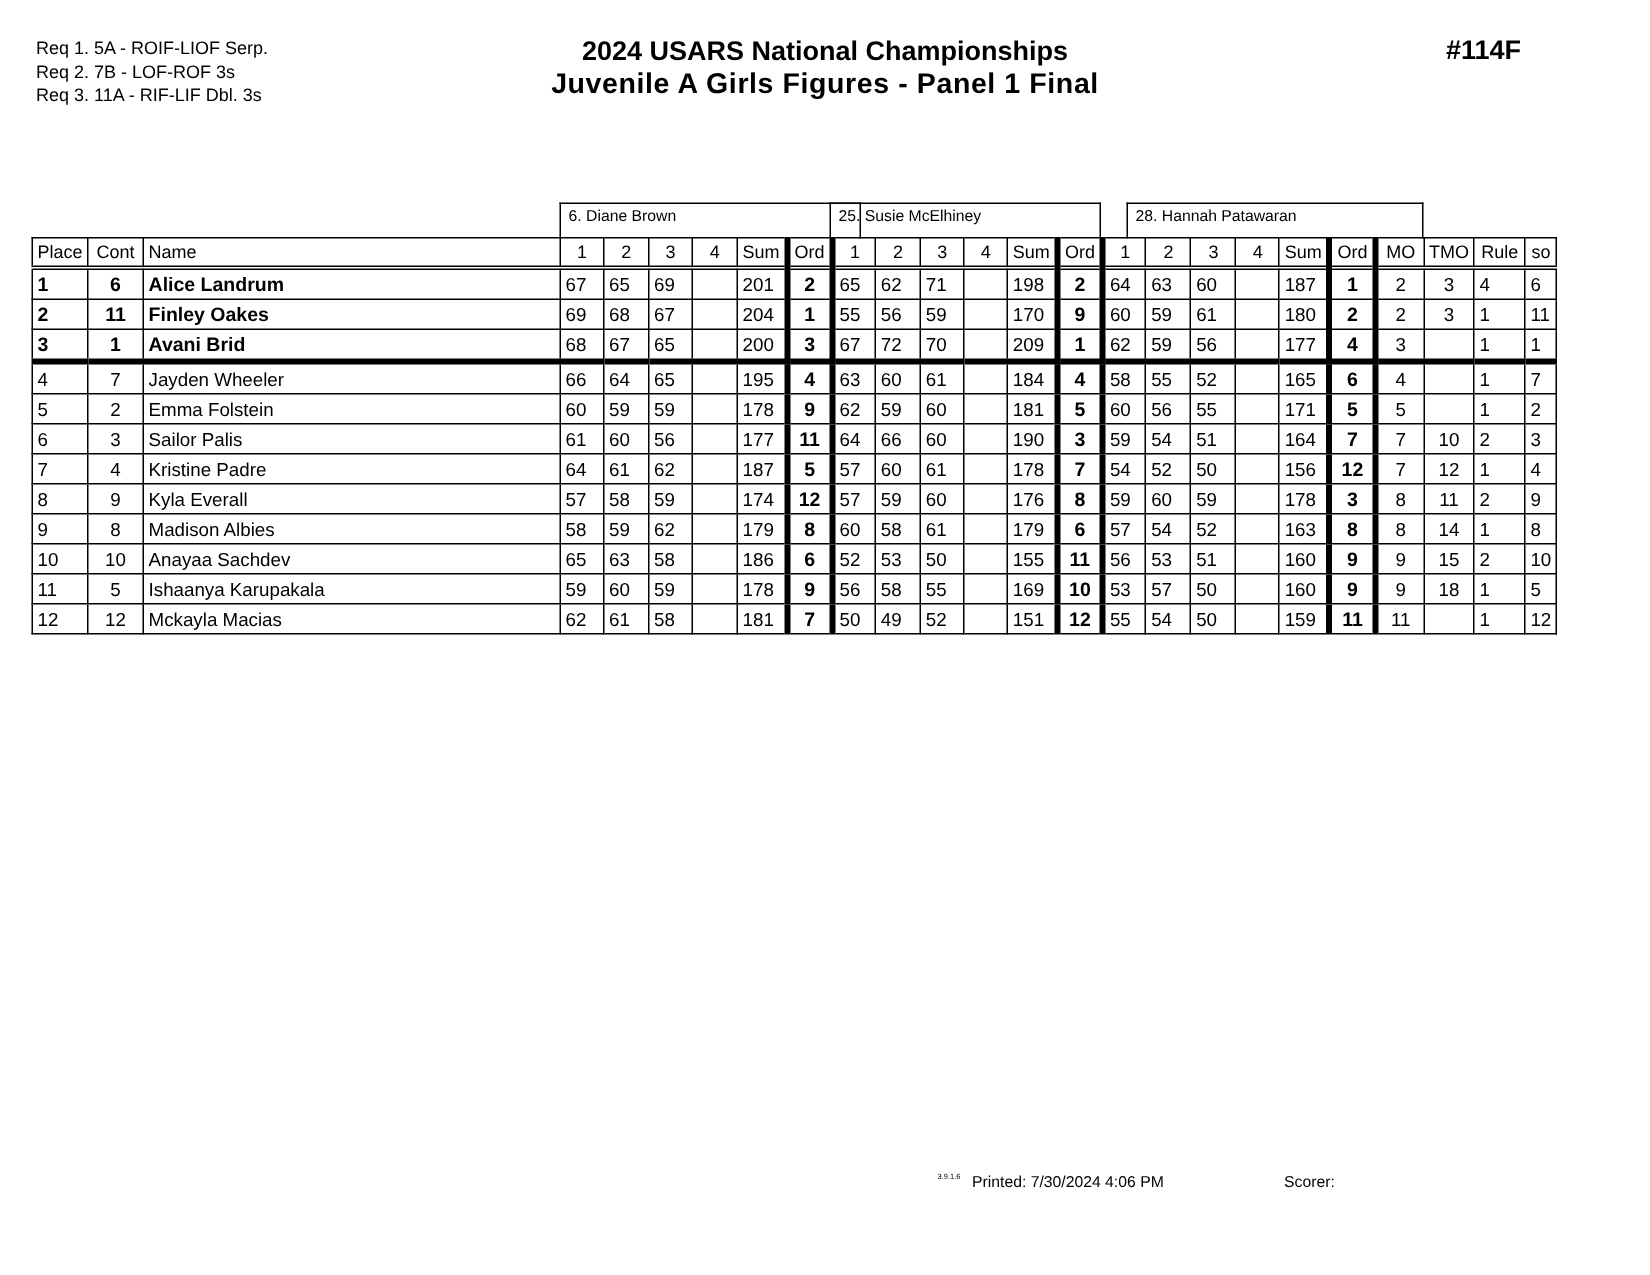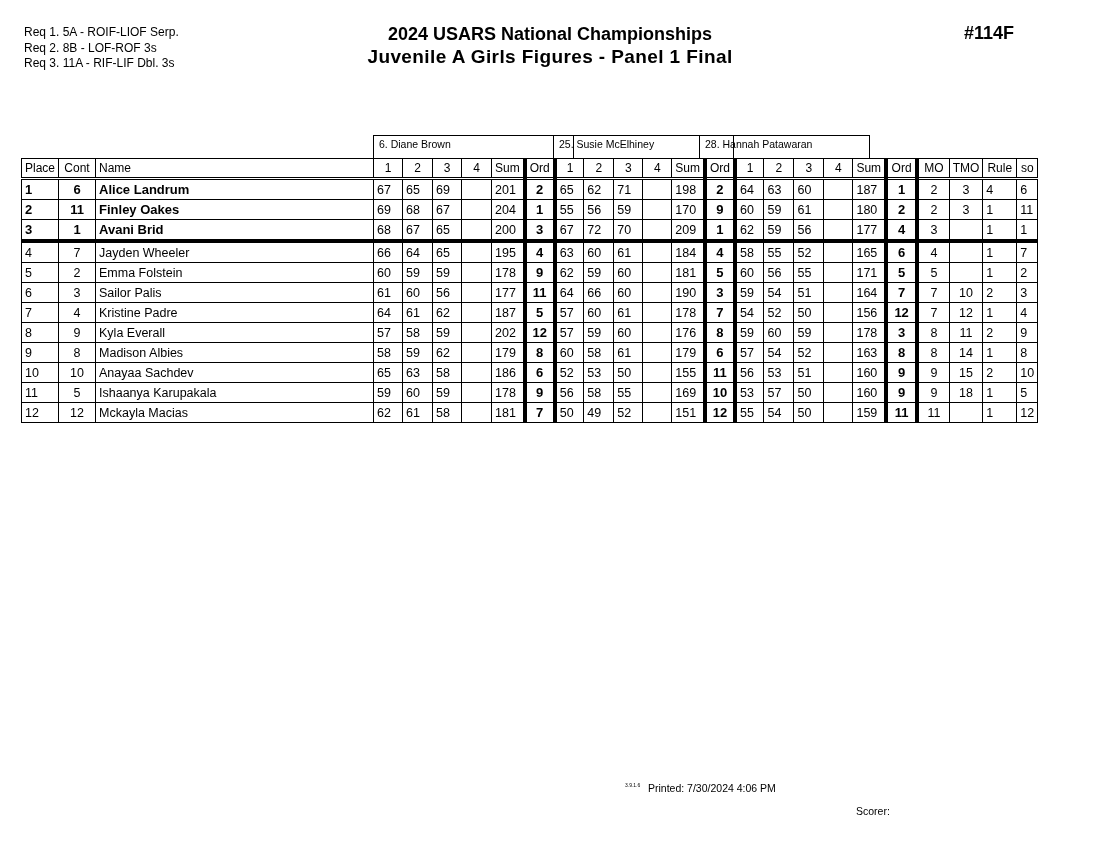--- a/index.html
+++ b/index.html
@@ -32,34 +32,34 @@
     tr.cut td { border-bottom: 4px solid #000; }
 
     .footer { position: absolute; top: 782px; font-size: 10.5px; }
     .ver { position: absolute; left: 625px; top: 782px; font-size: 5px; }
   </style>
 </head>
 <body>
 
 <div class="reqs">
   <div>Req  1.  5A - ROIF-LIOF Serp.</div>
-  <div>Req  2.  8B - LOF-ROF 3s</div>
+  <div>Req  2.  7B - LOF-ROF 3s</div>
   <div>Req  3.  11A - RIF-LIF Dbl. 3s</div>
 </div>
 
 <div class="header">
   <div class="h-title">2024 USARS National Championships</div>
   <div class="h-event">Juvenile A Girls Figures - Panel 1 Final</div>
 </div>
 
 <div class="event-no">#114F</div>
 
 <div class="judges" style="left:373px;width:201px;">6.  Diane Brown</div>
 <div class="judges" style="left:553px;width:181px;">25.  Susie McElhiney</div>
-<div class="judges" style="left:699px;width:171px;">28.  Hannah Patawaran</div>
+<div class="judges" style="left:751px;width:198px;">28.  Hannah Patawaran</div>
 
 <table class="results">
   <colgroup>
     <col style="width:37px">
       <col style="width:37px">
       <col style="width:278px">
     <col style="width:29px">
       <col style="width:30px">
       <col style="width:29px">
       <col style="width:30px">
@@ -302,21 +302,21 @@
         <td class="r n">4</td>
       </tr>
       <tr>
         <td class="l">8</td>
         <td class="c">9</td>
         <td class="l">Kyla Everall</td>
         <td class="l n">57</td>
         <td class="l n">58</td>
         <td class="l n">59</td>
         <td class="l n"></td>
-        <td class="r thickR n">202</td>
+        <td class="r thickR n">174</td>
         <td class="c b thickR">12</td>
         <td class="l n">57</td>
         <td class="l n">59</td>
         <td class="l n">60</td>
         <td class="l n"></td>
         <td class="r thickR n">176</td>
         <td class="c b thickR">8</td>
         <td class="l n">59</td>
         <td class="l n">60</td>
         <td class="l n">59</td>
@@ -434,13 +434,13 @@
         <td class="c n">11</td>
         <td class="c n"></td>
         <td class="r n">1</td>
         <td class="r n">12</td>
       </tr>
     </tbody>
 </table>
 
 <div class="ver">3.9.1.6</div>
 <div class="footer" style="left:648px;">Printed:  7/30/2024  4:06 PM</div>
-<div class="footer" style="left:856px;margin-top:23px;">Scorer:</div>
+<div class="footer" style="left:856px;">Scorer:</div>
 
 </body></html>

